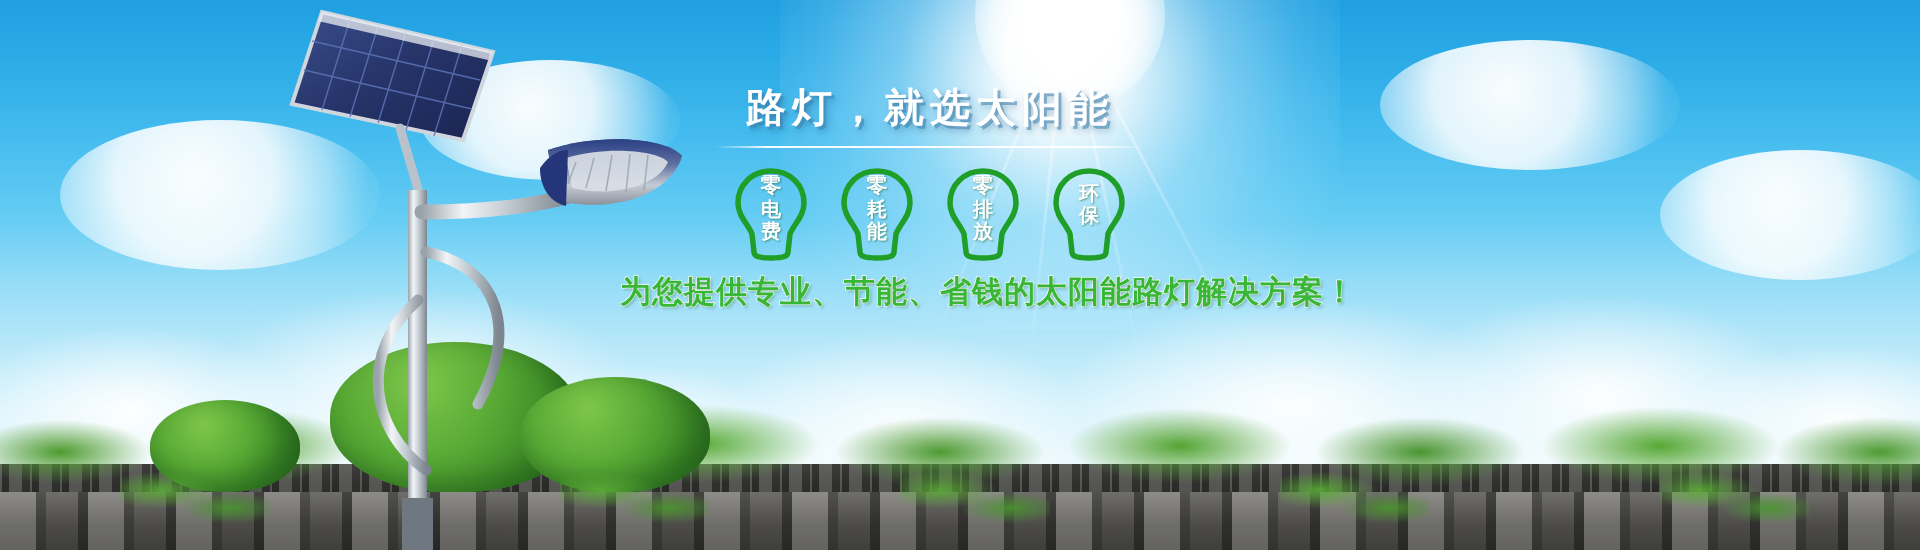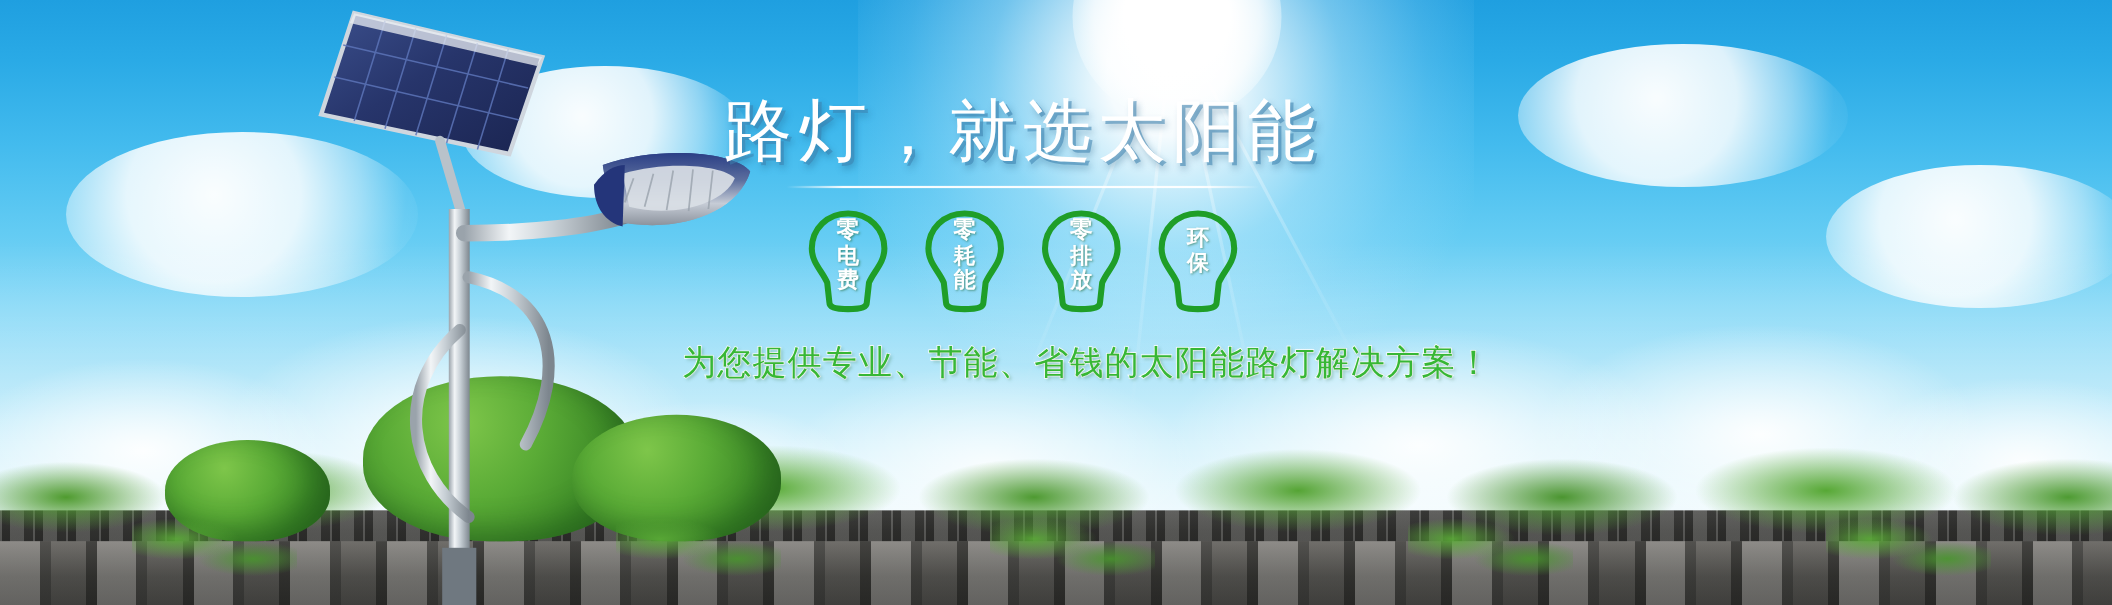--- a/index.html
+++ b/index.html
@@ -92,22 +92,22 @@
   
   .copy {
     position: absolute;
     left: 620px;
     top: 86px;
     width: 620px;
     text-align: center;
     z-index: 40;
   }
   .headline {
-    font-size: 62px;
-    font-weight: normal;
+    font-size: 40px;
+    font-weight: bold;
     color: #ffffff;
     letter-spacing: 6px;
     line-height: 1.05;
     white-space: nowrap;
     text-shadow:
        3px 3px 0 rgba(60,130,175,0.55),
        4px 5px 7px rgba(30,90,130,0.40);
   }
   .divider {
     margin: 18px auto 0;
@@ -154,23 +154,23 @@
   .badge-label {
     font-size: 20px;
     display: block;
     letter-spacing: 0;
     text-shadow: 1px 1px 2px rgba(25,95,40,0.55);
   }
   .badge-label span { display: block; }
 
   
   .tagline {
-    margin-top: 24px;
+    margin-top: 9px;
     font-size: 31px;
-    font-weight: normal;
+    font-weight: bold;
     color: #37b735;
     letter-spacing: 1px;
     white-space: nowrap;
     -webkit-text-stroke: 1.2px #ffffff;
     paint-order: stroke fill;
     text-shadow:
       0 0 2px rgba(255,255,255,0.9),
       2px 2px 3px rgba(40,110,55,0.35);
   }
 

